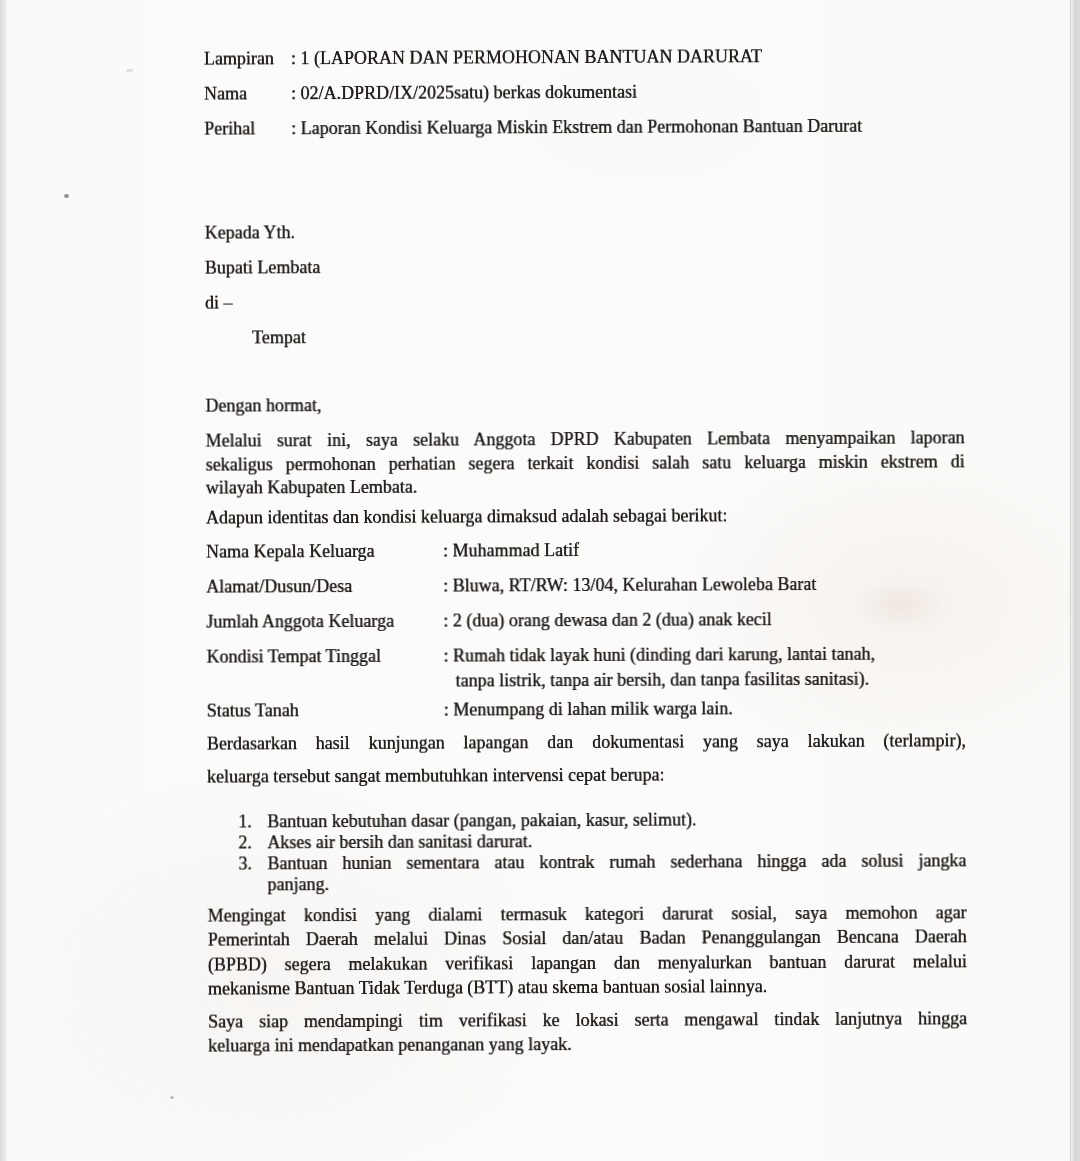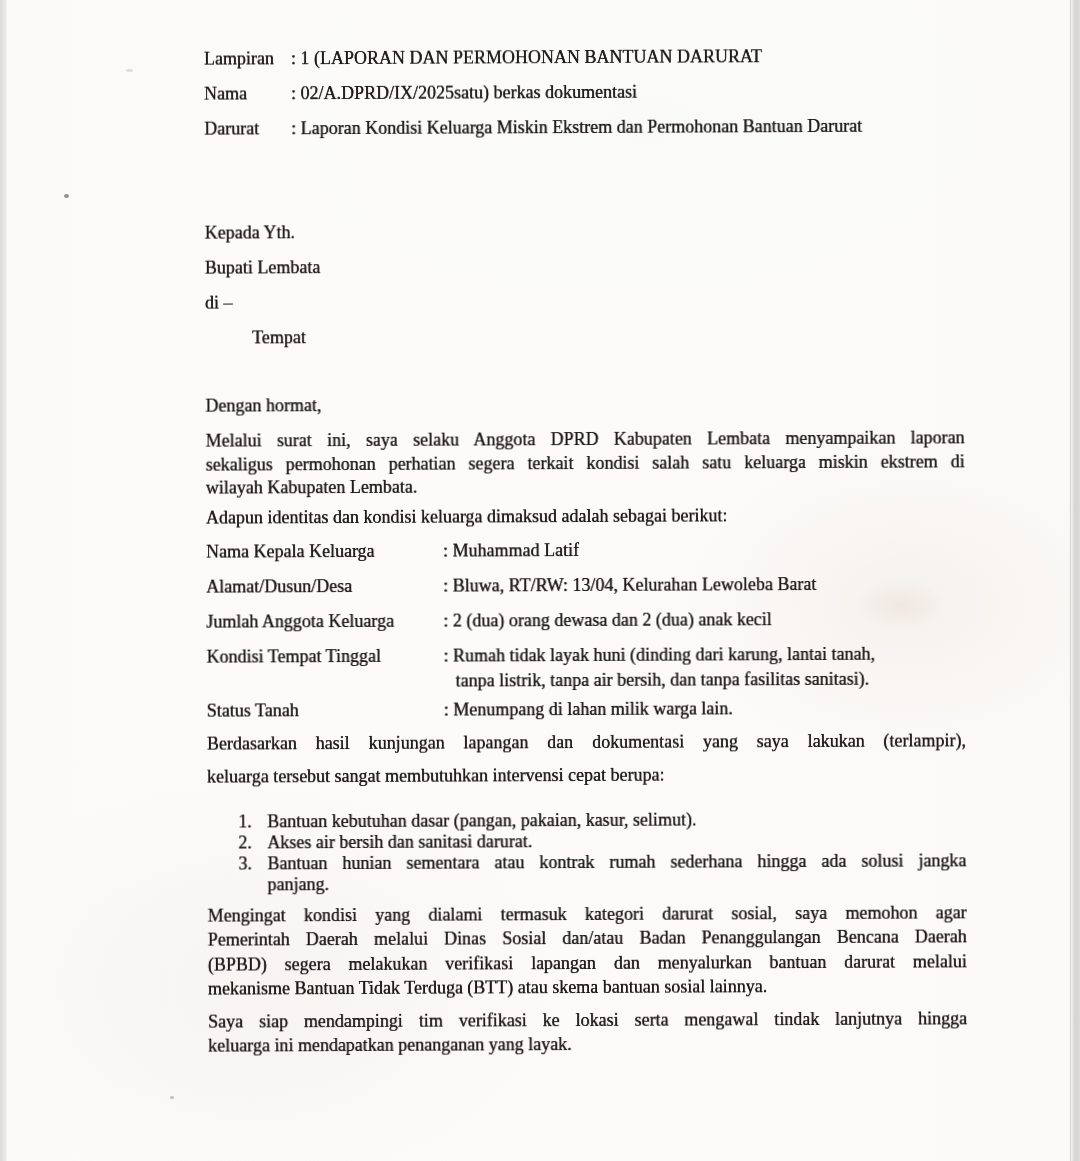--- a/index.html
+++ b/index.html
@@ -105,21 +105,21 @@
     <div class="meta">
       <div class="meta-row">
         <span class="meta-label">Lampiran</span>
         <span class="meta-value">: 1 (LAPORAN DAN PERMOHONAN BANTUAN DARURAT</span>
       </div>
       <div class="meta-row">
         <span class="meta-label">Nama</span>
         <span class="meta-value">: 02/A.DPRD/IX/2025satu) berkas dokumentasi</span>
       </div>
       <div class="meta-row">
-        <span class="meta-label">Darurat</span>
+        <span class="meta-label">Perihal</span>
         <span class="meta-value">: Laporan Kondisi Keluarga Miskin Ekstrem dan Permohonan Bantuan Darurat</span>
       </div>
     </div>
 
     <div class="recipient">
       <div>Kepada Yth.</div>
       <div>Bupati Lembata</div>
       <div>di –</div>
       <div class="indented">Tempat</div>
     </div>

